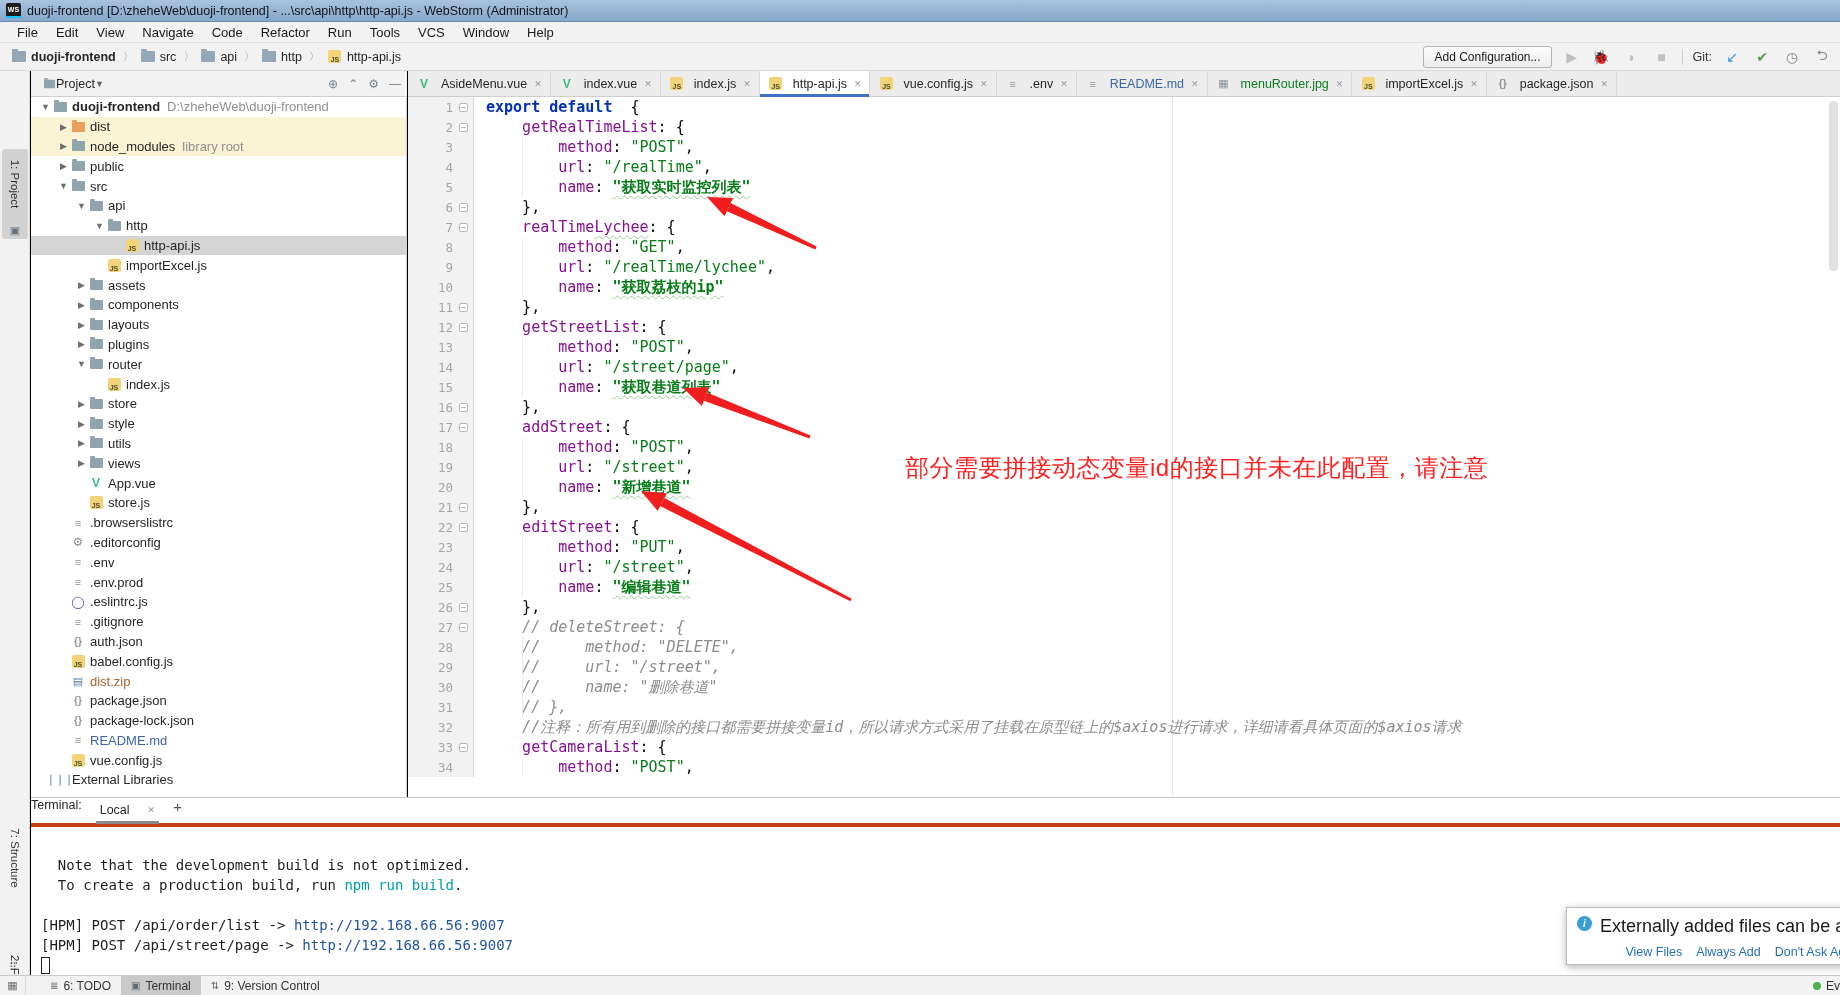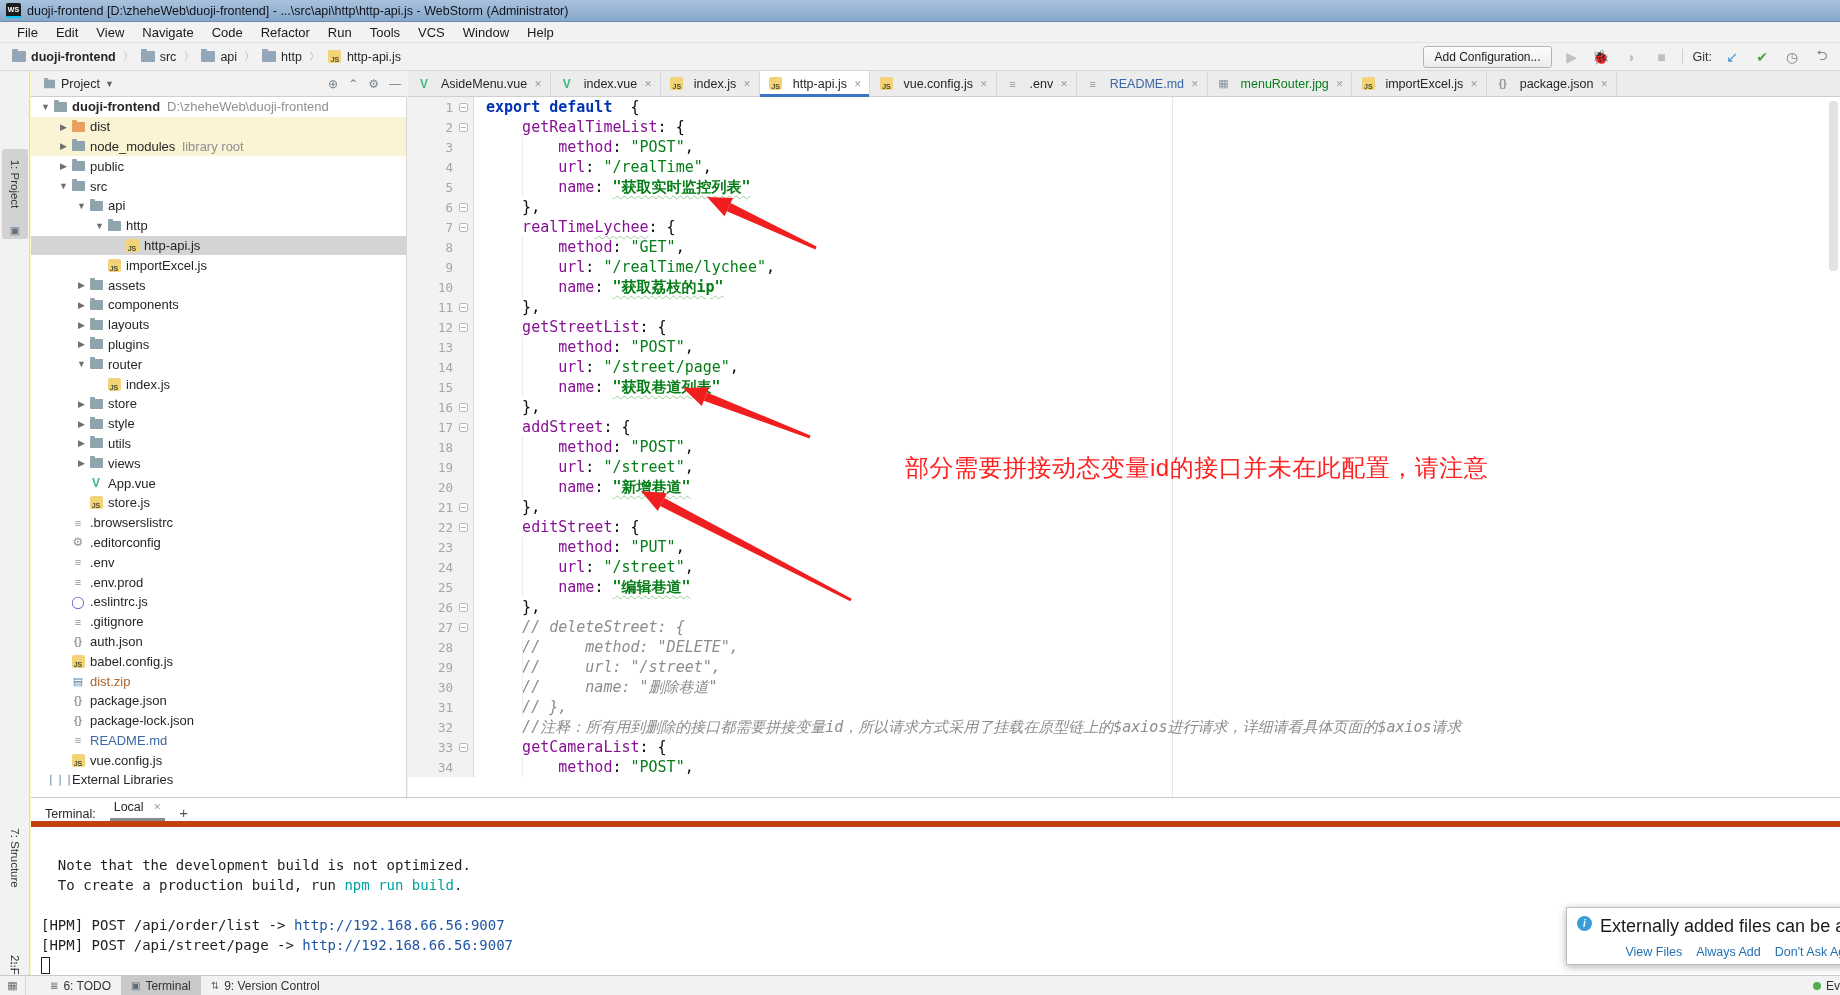--- a/index.html
+++ b/index.html
@@ -1,18 +1,18 @@
 <!DOCTYPE html>
 <html><head>
 <meta charset="utf-8">
 <style>
   * { margin:0; padding:0; box-sizing:border-box; }
   html,body { width:1840px; height:995px; overflow:hidden; background:#fff;
     font-family:"Liberation Sans", sans-serif; -webkit-font-smoothing:antialiased; }
-  #app { position:relative; width:1840px; height:995px; background:#fef9c3; }
+  #app { position:relative; width:1840px; height:995px; background:#000000; }
 
   
   .titlebar { position:absolute; left:0; top:0; width:1840px; height:22px;
     background:linear-gradient(#a9c2dd,#86a7c9); display:flex; align-items:center; padding:0 6px;
     border-bottom:1px solid #6d8cab; }
   .ws-logo { width:15px; height:15px; background:#1d1d1d; color:#fff; font-size:7px; font-weight:bold;
     display:flex; align-items:center; justify-content:center; margin-right:6px; border-radius:2px;
     border-bottom:2px solid #00c6ff; }
   .title-text { font-size:12.5px; color:#10131c; white-space:nowrap; }
 
@@ -43,21 +43,21 @@
     border-right:1px solid #d9d9d9; }
   .stripe-btn { position:absolute; left:2px; width:26px; display:flex; flex-direction:column; align-items:center; }
   .stripe-label { font-size:11.5px; color:#333; transform:rotate(90deg); white-space:nowrap; }
   .stripe-top { top:78px; height:86px; background:#d2d2d2; border-radius:3px; justify-content:center; }
   .stripe-ic { font-size:11px; color:#62707c; margin-top:40px; }
   .v-wrap { height:64px; display:flex; align-items:center; justify-content:center; }
 
   
   .proj-header { position:absolute; left:31px; top:71px; width:376px; height:26px; background:#f2f2f2;
     border-bottom:1px solid #cfcfcf; display:flex; align-items:center; padding:0 6px 0 12px; }
-  .proj-title { font-size:12.5px; color:#262626; display:flex; align-items:center; gap:5px; }
+  .proj-title { font-size:12.5px; color:#262626; display:flex; align-items:center; }
   .proj-caret { font-size:9px; color:#666; }
   .proj-icons { margin-left:auto; display:flex; gap:10px; }
   .ph-ic { font-size:12px; color:#7a848c; }
   .tree { position:absolute; left:31px; top:97px; width:376px; height:700px; background:#fff;
     border-right:1px solid #d6d6d6; overflow:hidden; }
   .tree-row { height:19.8px; display:flex; align-items:center; font-size:13px; color:#262626; white-space:nowrap; }
   .tree-row.sel { background:#d4d4d4; }
   .tree-row.hl { background:#faf3d4; }
   .chev { width:13px; font-size:9px; color:#6e6e6e; text-align:center; flex:0 0 13px; }
   .t-ico { width:16px; flex:0 0 16px; display:flex; align-items:center; justify-content:center; margin-right:4px; }
@@ -108,23 +108,23 @@
   .s-cmt { color:#8c8c8c; font-style:italic; }
   .ed-scroll { position:absolute; right:2px; top:4px; width:9px; height:170px; background:#e2e2e2; border-radius:4px; }
 
   .annotation { position:absolute; left:905px; top:452px; font-size:24px; color:#ff1f1f;
     font-weight:500; white-space:nowrap; letter-spacing:0.5px; }
   .arrows-svg { position:absolute; left:0; top:0; width:1840px; height:995px; pointer-events:none; }
 
   
   .term-panel { position:absolute; left:31px; top:797px; width:1809px; height:178px; background:#fff;
     border-top:1px solid #c9c9c9; }
-  .term-header { height:29px; display:flex; align-items:flex-end; padding-left:14px; border-bottom:6px solid #c2410c; }
+  .term-header { height:29px; display:flex; align-items:flex-start; border-bottom:4px solid #c2410c; }
   .term-title { font-size:12.5px; color:#262626; margin-right:14px; }
-  .term-tab { font-size:12.5px; color:#262626; padding:5px 4px 4px; border-bottom:3px solid #8b8b8b; display:flex; gap:8px; align-items:center; }
+  .term-tab { font-size:12.5px; color:#262626; padding:5px 4px 4px; border-bottom:3px solid #8b8b8b; display:flex; gap:16px; align-items:center; }
   .term-tab .tab-close { font-size:9px; }
   .term-plus { font-size:15px; color:#555; margin-left:14px; }
   .term-body { padding:8px 0 0 10px; }
   .term-line { height:20px; font-family:"DejaVu Sans Mono", monospace; font-size:14px; color:#1f1f1f; white-space:pre; display:flex; align-items:center; }
   .t-cyan { color:#00a0a0; }
   .t-link { color:#2155a3; }
   .t-cursor { display:inline-block; width:9px; height:17px; border:1.5px solid #222; }
 
   
   .statusbar { position:absolute; left:0; top:975px; width:1840px; height:20px; background:#f2f2f2;

